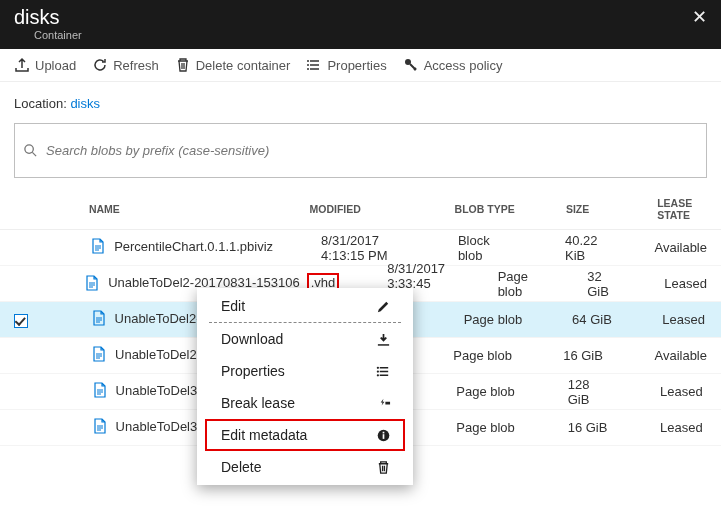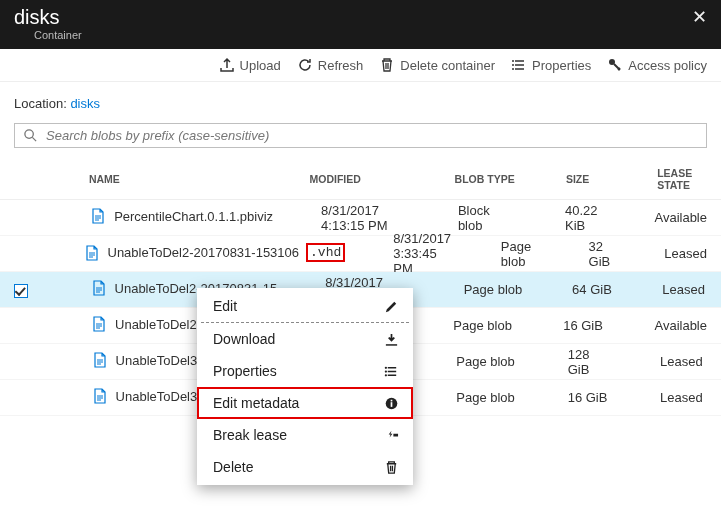--- a/index.html
+++ b/index.html
@@ -27,39 +27,38 @@
   .header .close { font-size: 18px; color: #eee; cursor: pointer; }
 
   .toolbar {
     display: flex;
     align-items: center;
     gap: 16px;
     padding: 8px 14px;
     border-bottom: 1px solid #eee;
     font-size: 13px;
     color: #555;
-    justify-content: flex-end;
   }
   .tool-btn { display: inline-flex; align-items: center; gap: 5px; cursor: pointer; }
   .tool-btn svg { width: 16px; height: 16px; display: block; }
 
   .location-row {
     padding: 14px 14px 12px 14px;
     font-size: 13px;
   }
   .location-row .label { font-weight: 400; }
   .location-row .link { color: #0079d6; }
 
   .search-wrap { padding: 0 14px 10px 14px; }
   .search-box {
     border: 1px solid #bfbfbf;
     display: flex;
     align-items: center;
     gap: 8px;
-    padding: 4px 8px;
+    padding: 19px 8px;
     color: #767676;
     font-style: italic;
     font-size: 13px;
   }
   .search-box svg { width: 15px; height: 15px; flex: 0 0 auto; }
 
   .grid-head {
     display: flex;
     align-items: center;
     padding: 0 14px;
@@ -90,21 +89,20 @@
     position: relative;
     gap: 48px;
   }
   .row.selected { background: #d9f2fb; }
   .row .name-cell { display: inline-flex; align-items: center; gap: 8px; overflow: hidden; white-space: nowrap; }
   .row .file-icon { width: 16px; height: 16px; flex: 0 0 auto; color: #0079d6; }
   .row .ext-box {
     border: 2px solid #e30000;
     padding: 0 2px;
     margin-left: -1px;
-    font-family: Liberation Mono, monospace;
   }
   .checkbox {
     width: 14px; height: 14px;
     border: 1.5px solid #0078d7;
     display: inline-flex;
     align-items: center; justify-content: center;
     background: #fff;
   }
   .checkbox.checked::after {
     content: "";
@@ -115,21 +113,21 @@
   }
 
   .context-menu {
     position: absolute;
     left: 197px;
     top: 288px;
     width: 216px;
     background: #fff;
     box-shadow: 0 4px 14px rgba(0,0,0,.35);
     z-index: 50;
-    padding: 2px 0;
+    padding: 2px 8px;
   }
   .cm-item {
     display: flex;
     justify-content: space-between;
     align-items: center;
     padding: 8px 14px 8px 16px;
     font-size: 14px;
     color: #222;
     cursor: pointer;
   }
@@ -320,33 +318,33 @@
   </div>
   <div class="cm-item">
     <span>Properties</span>
     <svg viewBox="0 0 16 16">
         <path stroke="#222" stroke-width="1.8" d="M4 4h9M4 8h9M4 12h9"></path>
         <circle cx="2" cy="4" r="1.2" fill="#222"></circle>
         <circle cx="2" cy="8" r="1.2" fill="#222"></circle>
         <circle cx="2" cy="12" r="1.2" fill="#222"></circle>
       </svg>
   </div>
+  <div class="cm-item">
+    <span>Break lease</span>
+    <svg viewBox="0 0 16 16">
+        <path fill="#222" d="M2 7h5l-1 3 3-4H7l1-3-3 4zM10 6h5v3h-5z"></path>
+      </svg>
+  </div>
   <div class="cm-item highlight">
     <span>Edit metadata</span>
     <svg viewBox="0 0 16 16">
         <circle cx="8" cy="8" r="6.2" fill="#222"></circle>
         <rect x="7.1" y="6.6" width="1.8" height="5" fill="#fff"></rect>
         <rect x="7.1" y="4" width="1.8" height="1.8" fill="#fff"></rect>
       </svg>
   </div>
   <div class="cm-item">
-    <span>Break lease</span>
-    <svg viewBox="0 0 16 16">
-        <path fill="#222" d="M2 7h5l-1 3 3-4H7l1-3-3 4zM10 6h5v3h-5z"></path>
-      </svg>
-  </div>
-  <div class="cm-item">
     <span>Delete</span>
     <svg viewBox="0 0 16 16">
         <path fill="none" stroke="#222" stroke-width="1.4" d="M3 4h10M5 4V2h6v2M4 4l1 10h6l1-10M7 6v6M9 6v6"></path>
       </svg>
   </div>
 </div>
 
 </body></html>

